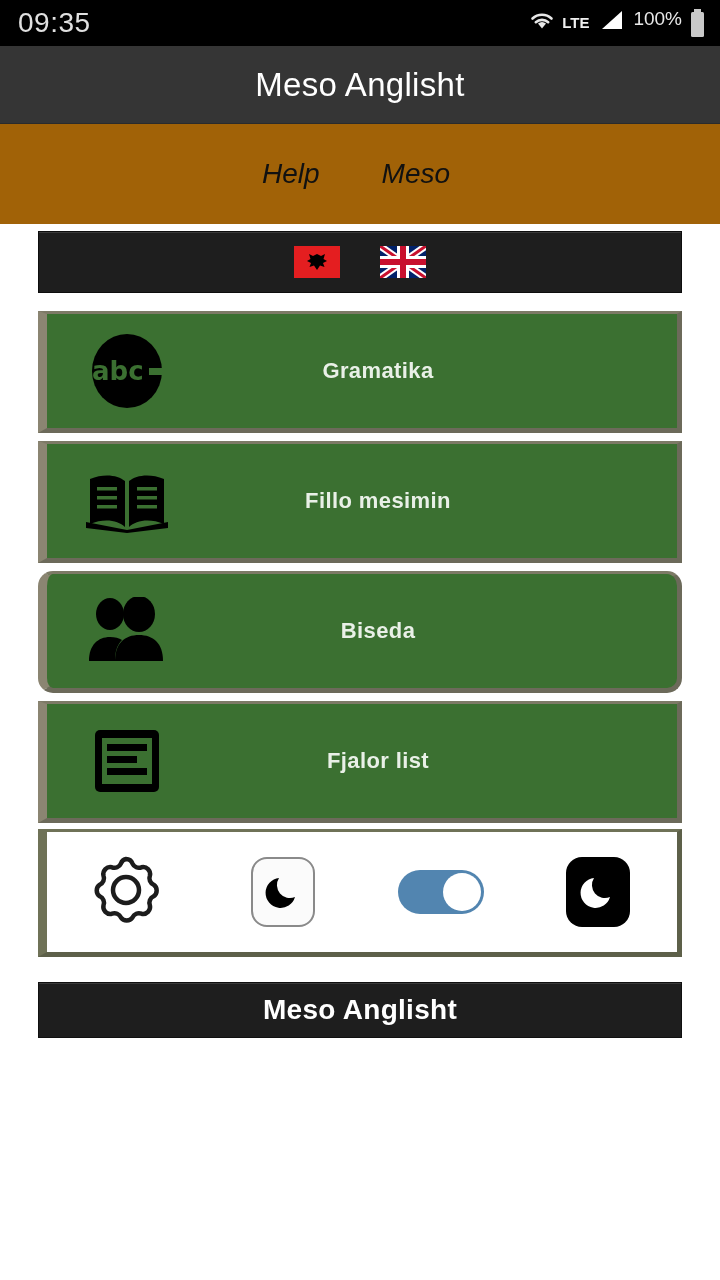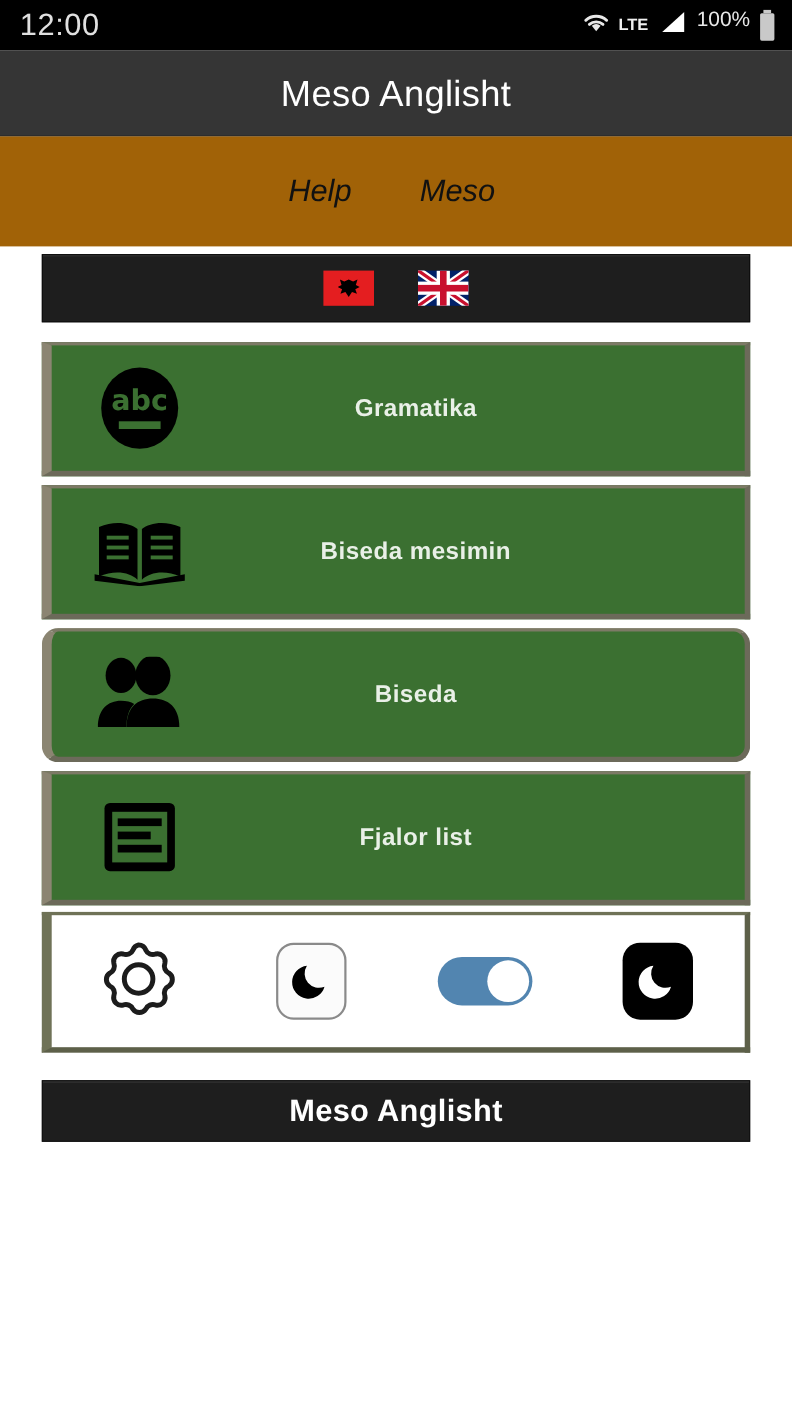--- a/index.html
+++ b/index.html
@@ -79,21 +79,21 @@
     display:flex; align-items:center; justify-content:center; flex:none;
   }
   .menu-label{
     flex:1; text-align:center; color:#e9f0e7; font-size:22px;
     font-weight:bold; letter-spacing:.4px; margin-right:96px;
   }
 
   
   .abc-circle{
     width:70px; height:74px; border-radius:50%; background:#000;
-    display:flex; flex-direction:column; align-items:center; justify-content:center; gap:5px;
+    display:flex; flex-direction:row; align-items:center; justify-content:center; gap:5px;
   }
   .abc-circle .abc-text{ color:#3b7031; font-size:26px; font-weight:bold; line-height:1; font-family:"DejaVu Sans", sans-serif;}
   .abc-circle .abc-bar{ width:38px; height:7px; background:#3b7031; }
 
   
   .settings-panel{
     position:absolute; left:38px; top:829px; width:644px; height:128px;
     background:#ffffff;
     border-left:9px solid #6f7257;
     border-right:5px solid #5d6049;
@@ -129,21 +129,21 @@
   .bottom-banner span{ color:#ffffff; font-size:28px; font-weight:bold; letter-spacing:.3px;}
 
   .filler{ position:absolute; left:0; top:1045px; width:720px; height:235px; background:#ffffff;}
 </style>
 </head>
 <body>
 
 <div id="screen">
 
   <div class="statusbar">
-    <span class="status-time">12:00</span>
+    <span class="status-time">09:35</span>
     <span class="status-right">
       <span>
         <svg class="icn" width="30" height="24" viewBox="0 0 30 24">
           <path d="M15 20.5 L11 15.5 a6.4 6.4 0 0 1 8 0 Z" fill="#e8e8e8"></path>
           <path d="M5.5 10.5 a14 14 0 0 1 19 0" stroke="#e8e8e8" stroke-width="2.6" fill="none" stroke-linecap="round"></path>
           <path d="M8.8 14.2 a9.3 9.3 0 0 1 12.4 0" stroke="#e8e8e8" stroke-width="2.6" fill="none" stroke-linecap="round"></path>
         </svg>
       </span>
       <span class="lte-label">LTE</span>
       <span>
@@ -205,21 +205,21 @@
         <path d="M80 10 C66 4 52 6 45 12 L45 58 C52 51 66 49 80 55 Z" fill="#000"></path>
         <rect x="13" y="18" width="20" height="3.5" fill="#3b7031"></rect>
         <rect x="13" y="27" width="20" height="3.5" fill="#3b7031"></rect>
         <rect x="13" y="36" width="20" height="3.5" fill="#3b7031"></rect>
         <rect x="53" y="18" width="20" height="3.5" fill="#3b7031"></rect>
         <rect x="53" y="27" width="20" height="3.5" fill="#3b7031"></rect>
         <rect x="53" y="36" width="20" height="3.5" fill="#3b7031"></rect>
         <path d="M2 53 L43 61 L84 53 L84 59 L43 64 L2 59 Z" fill="#000"></path>
       </svg>
     </span>
-    <span class="menu-label">Biseda mesimin</span>
+    <span class="menu-label">Fillo mesimin</span>
   </div>
 
   <div class="menu-btn" style="top:571px;border-radius:15px;">
     <span class="menu-icon">
       <svg width="86" height="68" viewBox="0 0 86 68">
         <ellipse cx="26" cy="17" rx="14" ry="16" fill="#000"></ellipse>
         <ellipse cx="55" cy="17" rx="16" ry="18" fill="#000"></ellipse>
         <path d="M5 64 C5 48 14 40 26 40 C31 40 35 41 38 43 C33 48 31 55 31 64 Z" fill="#000"></path>
         <path d="M31 64 C31 46 41 38 55 38 C69 38 79 46 79 64 Z" fill="#000"></path>
       </svg>

